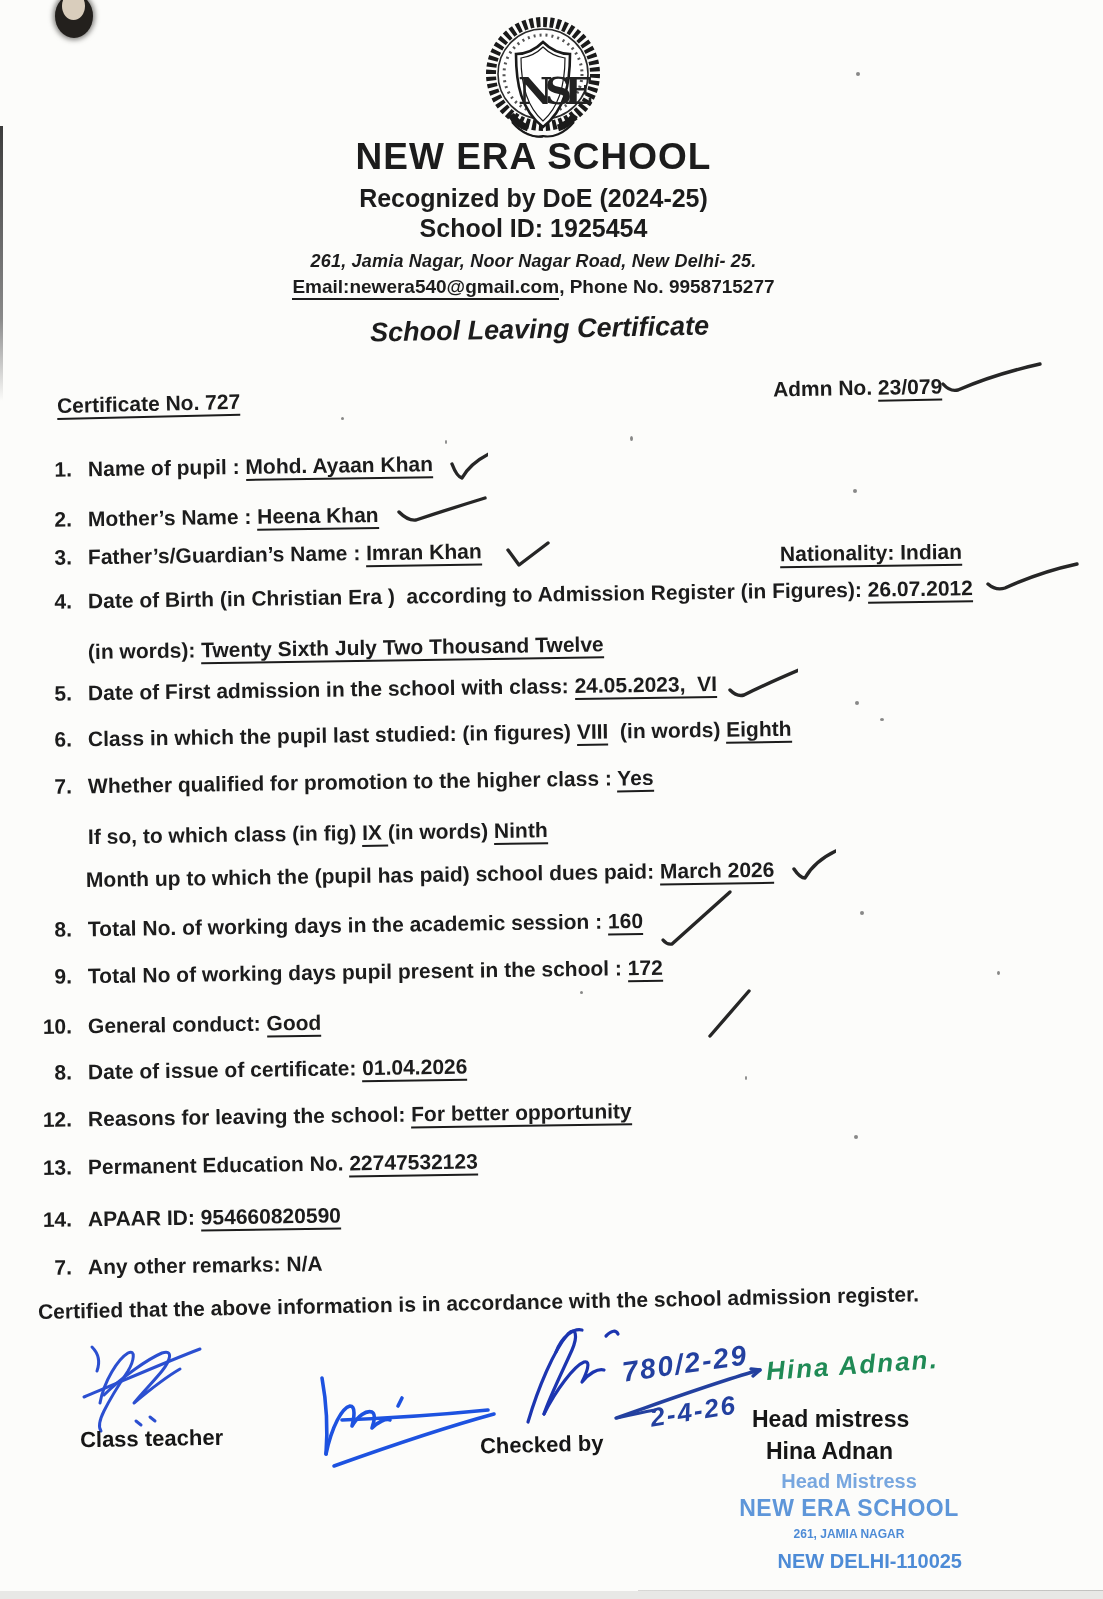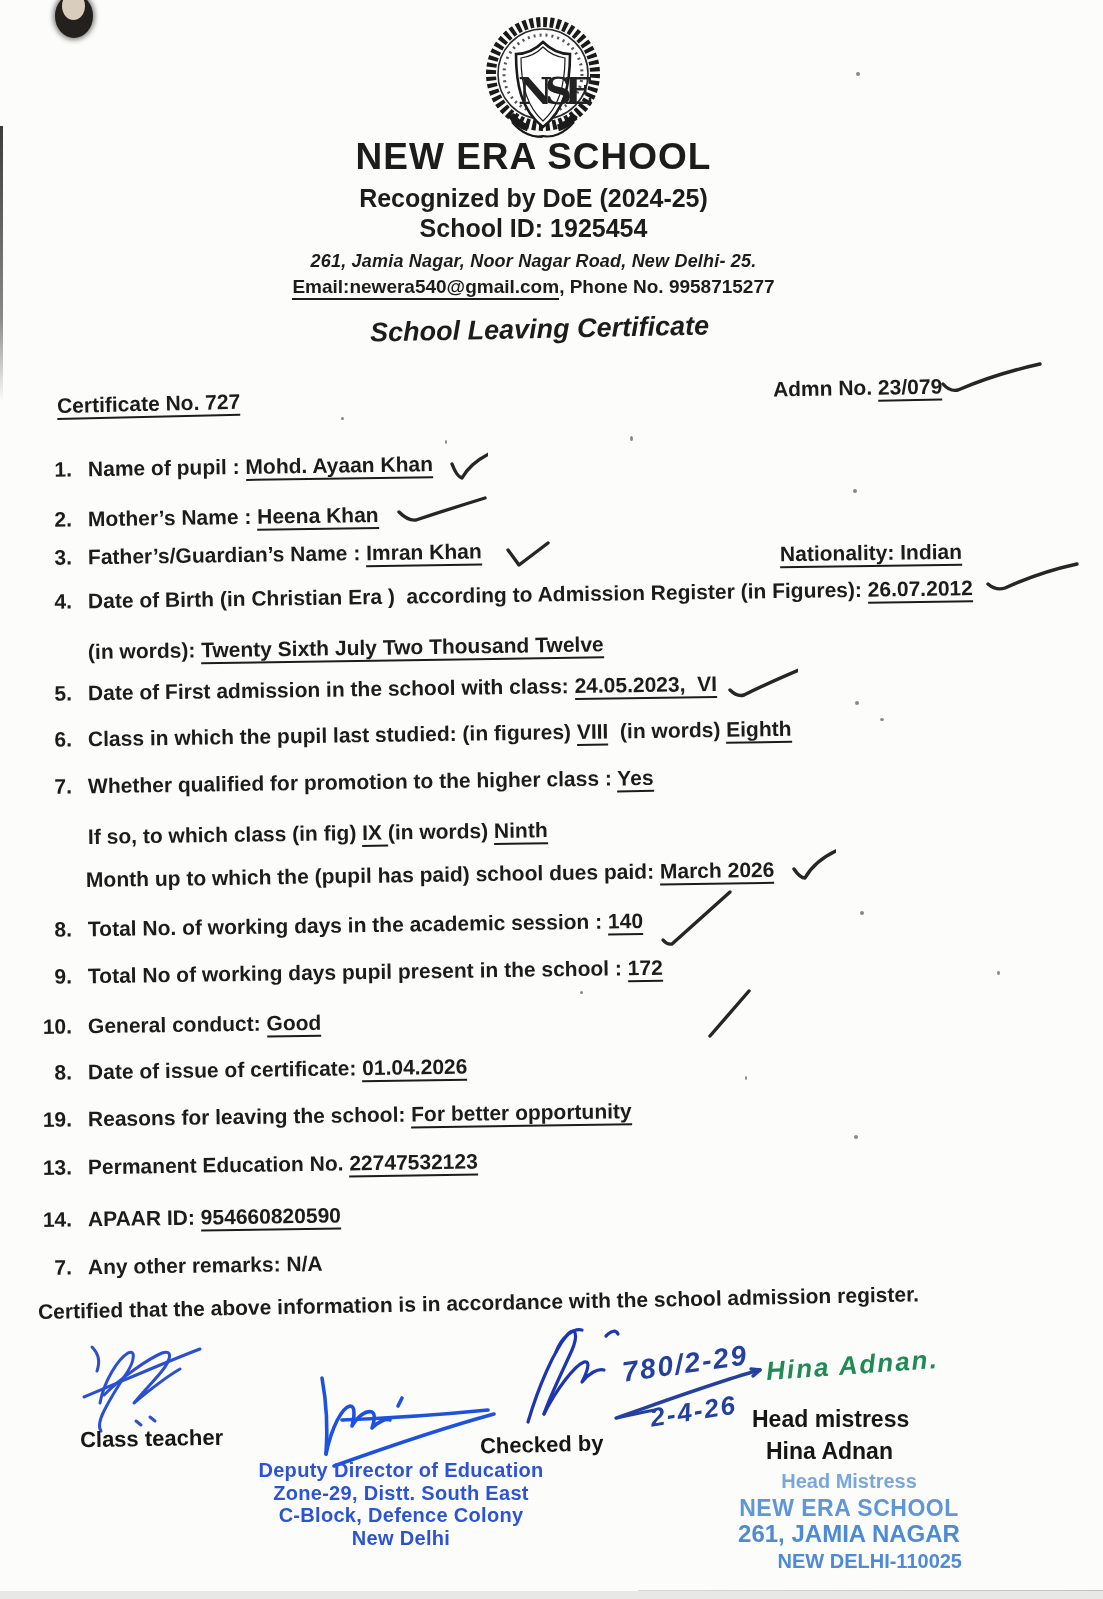--- a/index.html
+++ b/index.html
@@ -41,21 +41,21 @@
 
   .sig-label { position:absolute; font-size:22px; font-weight:bold; color:#161616; }
   .hand-blue { position:absolute; color:var(--handwriting-blue,#23409f); font-weight:bold; font-style:italic; letter-spacing:2px; }
   .hand-green { position:absolute; color:var(--signature-green,#1f8a55); font-weight:bold; font-style:italic; letter-spacing:2px; }
 
   .stamp { position:absolute; text-align:center; font-weight:bold; }
   .stamp-deputy { left:253px; top:1459px; width:296px; color:var(--stamp-blue,#2b53d6); font-size:20px; line-height:22.5px; letter-spacing:.3px; }
   .stamp-head { left:736px; top:1468px; width:226px; color:var(--stamp-light-blue,#4d8bd6); line-height:26.5px; }
   .stamp-head .l1 { font-size:20px; opacity:.75; }
   .stamp-head .l2 { font-size:23px; letter-spacing:.5px; opacity:.9; }
-  .stamp-head .l3 { font-size:24px; }
+  .stamp-head .l3 { font-size:12px; }
   .stamp-head .l4 { font-size:20px;text-align:right; }
 
   
   .speck { position:absolute; background:#4a4a4a; border-radius:50%; opacity:.65; }
   .edge-line { position:absolute; left:0; top:126px; width:3px; height:275px;
                background:linear-gradient(#3c3c3c,#8a8a8a 70%, rgba(138,138,138,0)); }
   .blob-dark { position:absolute; left:55px; top:-6px; width:38px; height:44px; border-radius:50%;
                background:#23201d; box-shadow:0 0 5px 2px rgba(35,32,29,.55); }
   .blob-light { position:absolute; left:62px; top:-8px; width:23px; height:28px; border-radius:50%;
                 background:#d9cdbc; }
@@ -149,36 +149,36 @@
       <span class="txt"><span>Whether qualified for promotion to the higher class : </span><span class="u">Yes</span></span>
     </div>
   <div class="row" style="left:88px;top:825px;">
       <span class="txt"><span>If so, to which class (in fig) </span><span class="u">IX </span><span>(in words) </span><span class="u">Ninth</span></span>
     </div>
   <div class="row" style="left:86px;top:868px;">
       <span class="txt"><span>Month up to which the (pupil has paid) school dues paid: </span><span class="u">March 2026</span></span>
     </div>
   <div class="row" style="left:38px;top:918px;">
       <span class="num">8.</span>
-      <span class="txt"><span>Total No. of working days in the academic session : </span><span class="u">140</span></span>
+      <span class="txt"><span>Total No. of working days in the academic session : </span><span class="u">160</span></span>
     </div>
   <div class="row" style="left:38px;top:965px;">
       <span class="num">9.</span>
       <span class="txt"><span>Total No of working days pupil present in the school : </span><span class="u">172</span></span>
     </div>
   <div class="row" style="left:38px;top:1015px;">
       <span class="num">10.</span>
       <span class="txt"><span>General conduct: </span><span class="u">Good</span></span>
     </div>
   <div class="row" style="left:38px;top:1061px;">
       <span class="num">8.</span>
       <span class="txt"><span>Date of issue of certificate: </span><span class="u">01.04.2026</span></span>
     </div>
   <div class="row" style="left:38px;top:1108px;">
-      <span class="num">19.</span>
+      <span class="num">12.</span>
       <span class="txt"><span>Reasons for leaving the school: </span><span class="u">For better opportunity</span></span>
     </div>
   <div class="row" style="left:38px;top:1156px;">
       <span class="num">13.</span>
       <span class="txt"><span>Permanent Education No. </span><span class="u">22747532123</span></span>
     </div>
   <div class="row" style="left:38px;top:1208px;">
       <span class="num">14.</span>
       <span class="txt"><span>APAAR ID: </span><span class="u">954660820590</span></span>
     </div>
@@ -255,26 +255,20 @@
   <div class="hand-blue" style="left:650px;top:1396px;font-size:26px;transform:rotate(-9deg);">2-4-26</div>
   <svg class="abs sig" style="left:614px;top:1406px;" width="44" height="16" viewBox="0 0 44 16">
     <path d="M3,12 C16,9 30,6 41,4" fill="none" stroke="#23409f" stroke-width="3.2"></path>
   </svg>
 
   <div class="hand-green" style="left:766px;top:1350px;font-size:26px;transform:rotate(-4deg);">Hina Adnan.</div>
 
   <div class="sig-label" style="left:752px;top:1406px;font-size:23px;">Head mistress</div>
   <div class="sig-label" style="left:766px;top:1438px;font-size:23px;">Hina Adnan</div>
 
-  <div class="stamp stamp-deputy">
-    <div>Deputy Director of Education</div>
-    <div>Zone-29, Distt. South East</div>
-    <div>C-Block, Defence Colony</div>
-    <div>New Delhi</div>
-  </div>
   <div class="stamp stamp-head">
     <div class="l1">Head Mistress</div>
     <div class="l2">NEW ERA SCHOOL</div>
     <div class="l3">261, JAMIA NAGAR</div>
     <div class="l4">NEW DELHI-110025</div>
   </div>
 
 </div>
 
 </body></html>

